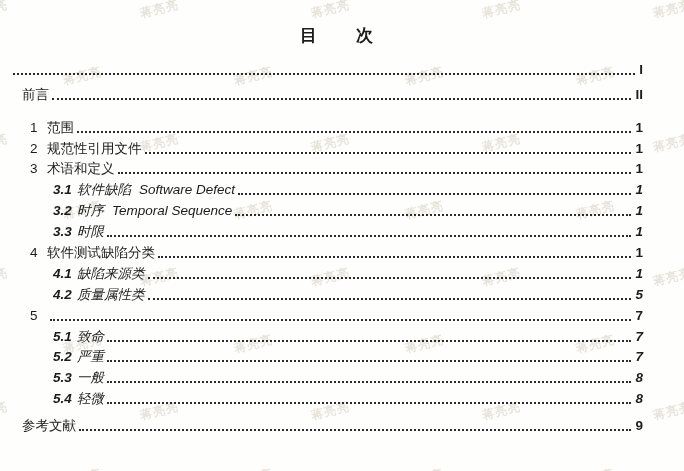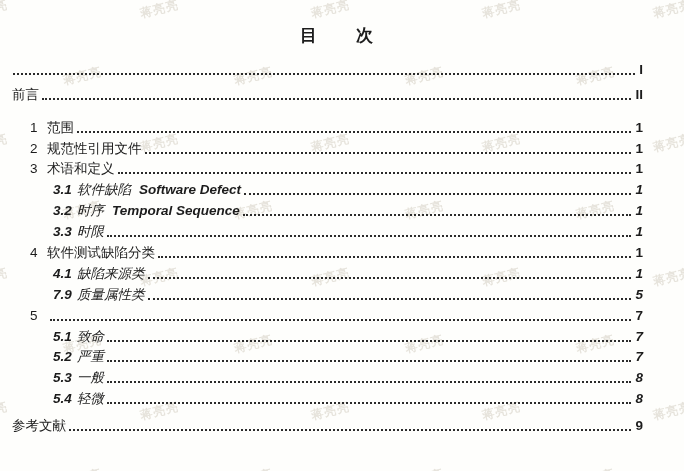--- a/index.html
+++ b/index.html
@@ -52,34 +52,34 @@
   .row {
     display: flex;
     align-items: flex-end;
     height: 20.9px;
     font-size: 13.5px;
     line-height: 17px;
     white-space: nowrap;
   }
   .row .num   { margin-right: 8px; }
   .row .label { }
-  .row .eng   { margin-left: 8px; font-weight: bold; }
+  .row .eng   { margin-left: 8px; font-weight: normal; }
   .row .leader {
     flex: 1;
     border-bottom: 2px dotted #2a2a2a;
     margin: 0 2px 3px 3px;
     min-width: 8px;
   }
   .row .pageno {
     font-weight: bold;
     margin-left: 2px;
     text-align: right;
   }
   .t-front { padding-left: 10px; }
-  .t-plain { padding-left: 12px; }
+  .t-plain { padding-left: 22px; }
   .t-l1    { padding-left: 30px; }
   .t-l1 .num { min-width: 9px; }
   .t-sub   { padding-left: 53px; font-style: italic; }
   .t-sub .num { font-weight: bold; min-width: 19px; margin-right: 5px; }
   .t-sub .pageno { font-style: italic; }
   .gap-sm { margin-top: 4px; }
   .gap-md { margin-top: 12px; }
   .gap-lg { margin-top: 6px; }
 </style>
 </head>
@@ -179,21 +179,21 @@
         <span class="leader"></span>
         <span class="pageno">1</span>
       </div>
       <div class="row t-sub">
         <span class="num">4.1</span>
         <span class="label">缺陷来源类</span>
         <span class="leader"></span>
         <span class="pageno">1</span>
       </div>
       <div class="row t-sub">
-        <span class="num">7.9</span>
+        <span class="num">4.2</span>
         <span class="label">质量属性类</span>
         <span class="leader"></span>
         <span class="pageno">5</span>
       </div>
       <div class="row t-l1">
         <span class="num">5</span>
         <span class="leader"></span>
         <span class="pageno">7</span>
       </div>
       <div class="row t-sub">

